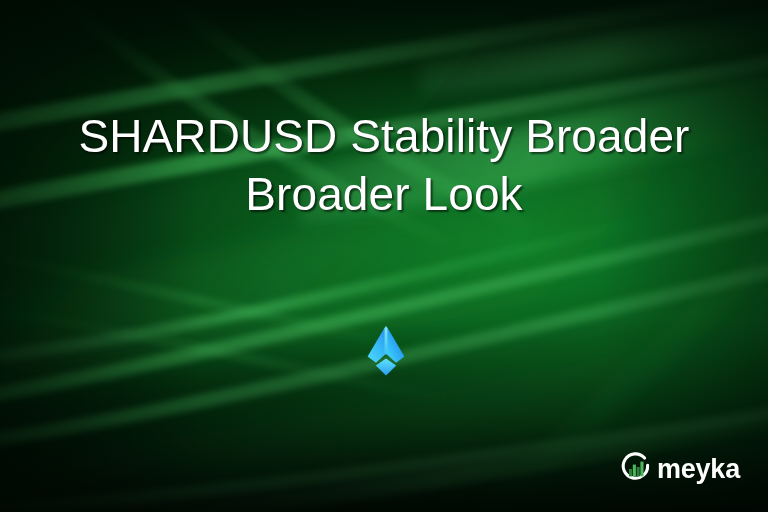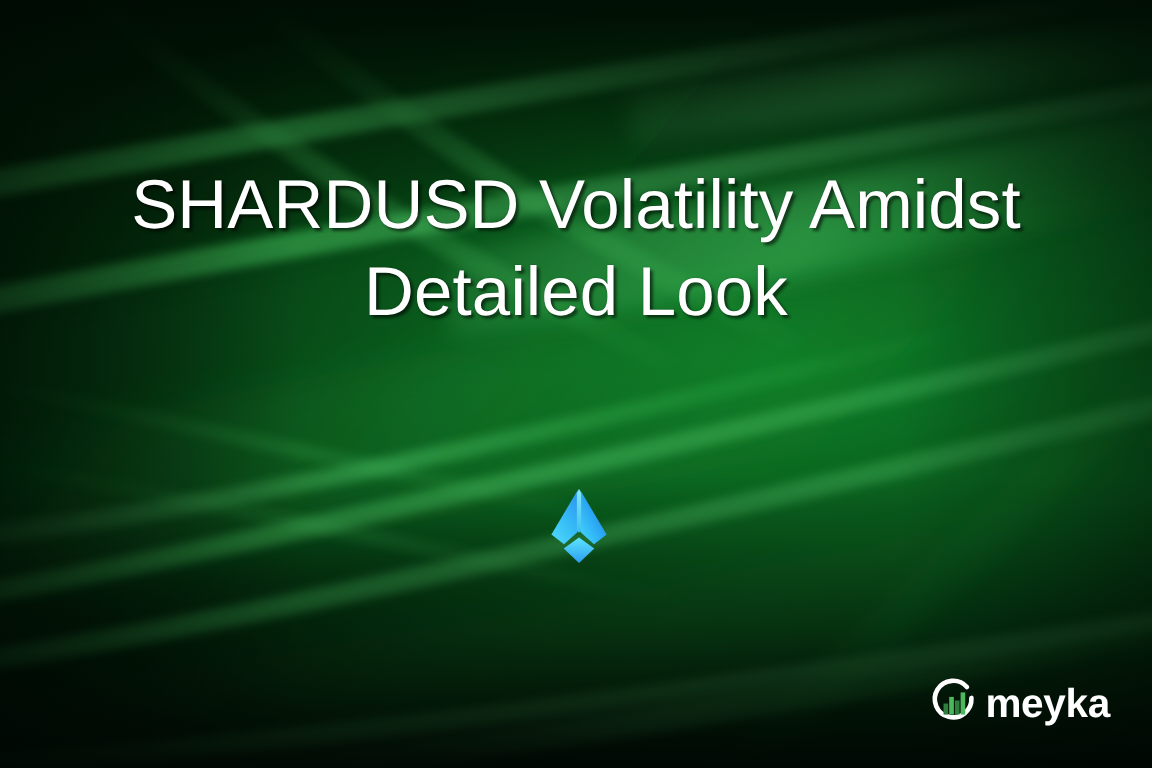--- a/index.html
+++ b/index.html
@@ -173,22 +173,22 @@
     </g>
 
     <g filter="url(#blurB)" opacity="0.5">
       <path d="M 470 512 C 560 430, 660 330, 800 210 L 820 232 C 680 352, 580 450, 492 528 Z" fill="url(#wgSoft)"></path>
     </g>
   </svg>
 
   <div class="bg-vignette"></div>
 
   <div class="title-block">
-    <div class="title-line">SHARDUSD Volatility Amidst</div>
-    <div class="title-line">Detailed Look</div>
+    <div class="title-line">SHARDUSD Stability Broader</div>
+    <div class="title-line">Broader Look</div>
   </div>
 
   <svg class="emblem" viewBox="0 0 40 52">
     <defs>
       <linearGradient id="shardL" x1="0" y1="1" x2="0.7" y2="0">
         <stop offset="0%" stop-color="#4fdcfb"></stop>
         <stop offset="55%" stop-color="#37bdf6"></stop>
         <stop offset="100%" stop-color="#2f9bf2"></stop>
       </linearGradient>
       <linearGradient id="shardR" x1="0.2" y1="1" x2="1" y2="0.1">

